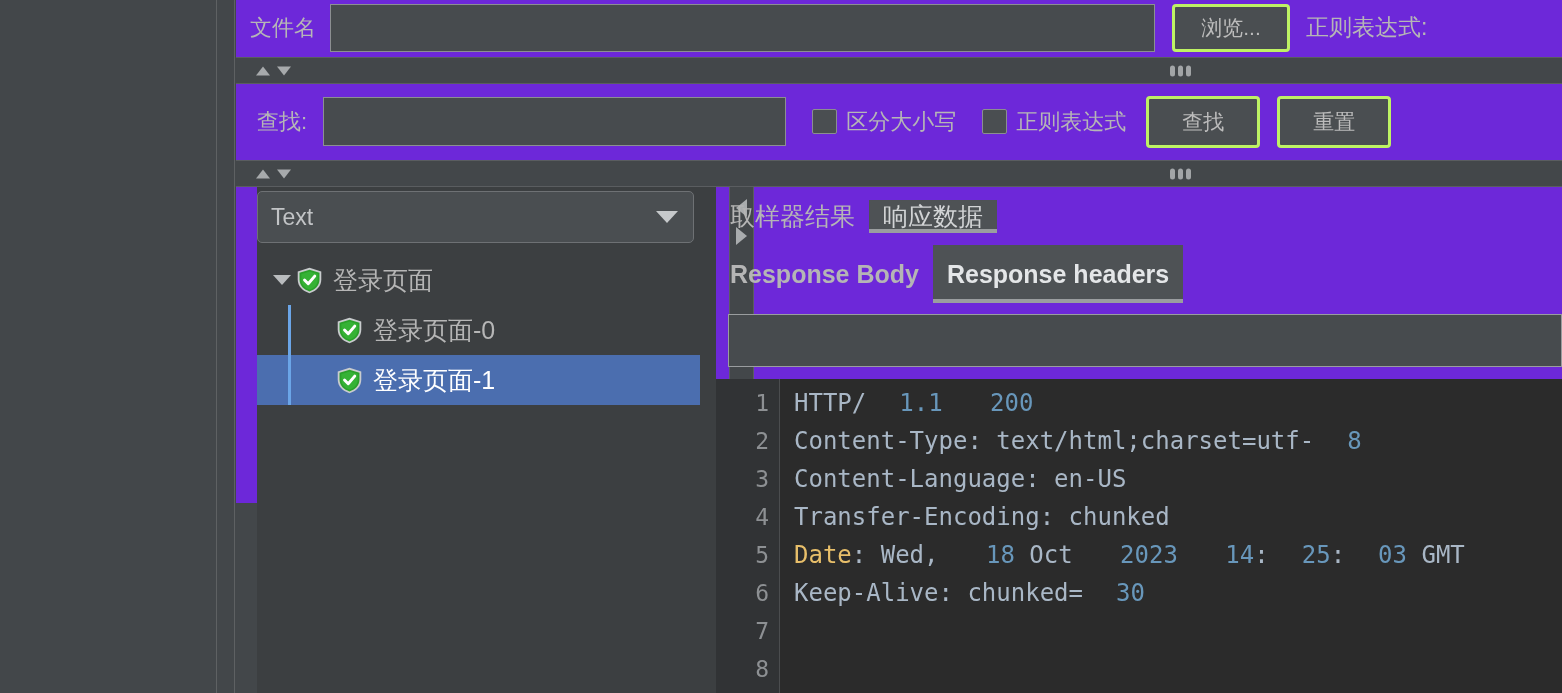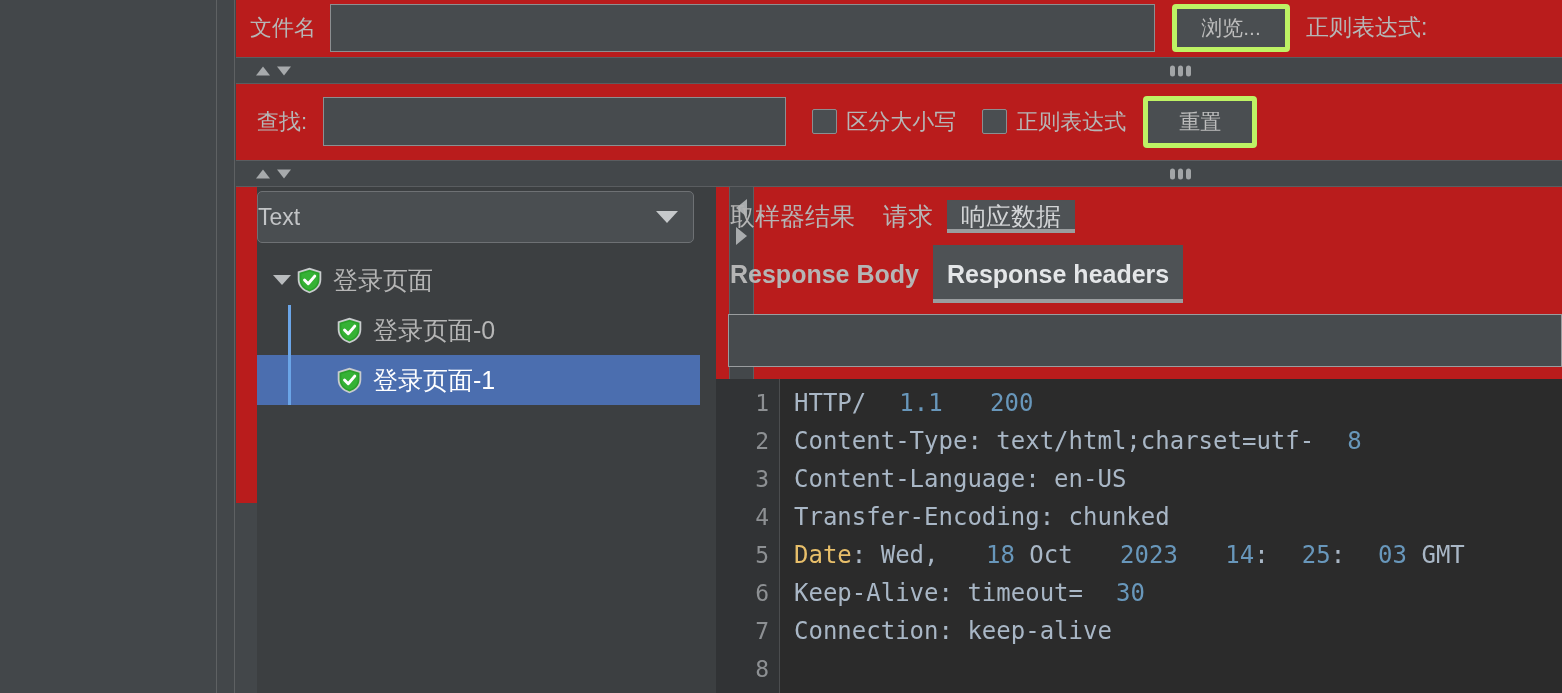--- a/index.html
+++ b/index.html
@@ -49,21 +49,21 @@
     width: 5px; height: 5px; border-radius: 50%;
     background: #9a9d9f;
     display: block;
   }
 
   
   .main {
     position: absolute;
     left: 236px; top: 0;
     width: 1326px; height: 503px;
-    background: #b91c1c;
+    background: #6d28d9;
   }
 
   
   .row-file {
     position: absolute;
     left: 0; top: 0;
     width: 1326px; height: 55px;
     display: flex;
     align-items: center;
     padding-left: 14px;
@@ -80,21 +80,21 @@
     background: #474b4e;
     border: 1px solid #8c8f91;
     outline: none;
     color: #cfd2d4;
     font-size: 20px;
     padding: 0 8px;
     font-family: "Liberation Sans", sans-serif;
   }
   .btn {
     background: #4a4e51;
-    border: 5px solid #bef264;
+    border: 3px solid #bef264;
     border-radius: 4px;
     color: #bcbcbc;
     font-size: 21px;
     font-family: "Liberation Sans", sans-serif;
     cursor: pointer;
     white-space: nowrap;
   }
   .browse-btn {
     margin-left: 17px;
     width: 118px;
@@ -225,20 +225,21 @@
     left: 0; top: 4px;
     width: 437px; height: 52px;
     background: #4a4e51;
     border: 1px solid #6e7174;
     border-radius: 5px;
     display: flex;
     align-items: center;
     cursor: pointer;
   }
   .combo .val {
+    margin-left: 13px;
     font-size: 23px;
     color: #c2c4c6;
   }
   .combo .caret {
     position: absolute;
     right: 15px;
     width: 0; height: 0;
     border-left: 11px solid transparent;
     border-right: 11px solid transparent;
     border-top: 12px solid #c6c9cb;
@@ -494,20 +495,21 @@
       <span class="chk-wrap">
         <span class="chk-box"></span>
         <span class="chk-lbl">区分大小写</span>
       </span>
 
       <span class="chk-wrap">
         <span class="chk-box"></span>
         <span class="chk-lbl">正则表达式</span>
       </span>
 
+      <button class="btn find-btn">查找</button>
       <button class="btn reset-btn">重置</button>
     </div>
 
     <div class="hsplit" style="top:160px;">
       <div class="tri-group">
         <span class="tri-up"></span>
         <span class="tri-down"></span>
       </div>
       <div class="grip">
           <i></i>
@@ -569,21 +571,20 @@
             <i></i>
             <i></i>
             <i></i>
           </span>
       </div>
 
       <div class="right-pane">
 
         <div class="tabs-main">
           <div class="tab">取样器结果</div>
-          <div class="tab">请求</div>
           <div class="tab active">响应数据</div>
         </div>
 
         <div class="tabs-sub">
           <div class="subtab">Response Body</div>
           <div class="subtab active">Response headers</div>
         </div>
 
         <input class="search-box" type="text" value="" style="">
 
@@ -597,22 +598,21 @@
             <div>6</div>
             <div>7</div>
             <div>8</div>
           </div>
           <div class="codelines" id="codelines">
               <div class="ln"><span class="tok-plain">HTTP/</span><span class="tok-num">1.1</span><span class="tok-plain"> </span><span class="tok-num">200</span></div>
               <div class="ln"><span class="tok-plain">Content-Type: text/html;charset=utf-</span><span class="tok-num">8</span></div>
               <div class="ln"><span class="tok-plain">Content-Language: en-US</span></div>
               <div class="ln"><span class="tok-plain">Transfer-Encoding: chunked</span></div>
               <div class="ln"><span class="tok-key">Date</span><span class="tok-plain">: Wed, </span><span class="tok-num">18</span><span class="tok-plain"> Oct </span><span class="tok-num">2023</span><span class="tok-plain"> </span><span class="tok-num">14</span><span class="tok-plain">:</span><span class="tok-num">25</span><span class="tok-plain">:</span><span class="tok-num">03</span><span class="tok-plain"> GMT</span></div>
-              <div class="ln"><span class="tok-plain">Keep-Alive: timeout=</span><span class="tok-num">30</span></div>
-              <div class="ln"><span class="tok-plain">Connection: keep-alive</span></div>
+              <div class="ln"><span class="tok-plain">Keep-Alive: chunked=</span><span class="tok-num">30</span></div>
               <div class="ln">&nbsp;</div>
             </div>
         </div>
 
       </div>
     </div>
   </div>
 </div>
 
 </body></html>

